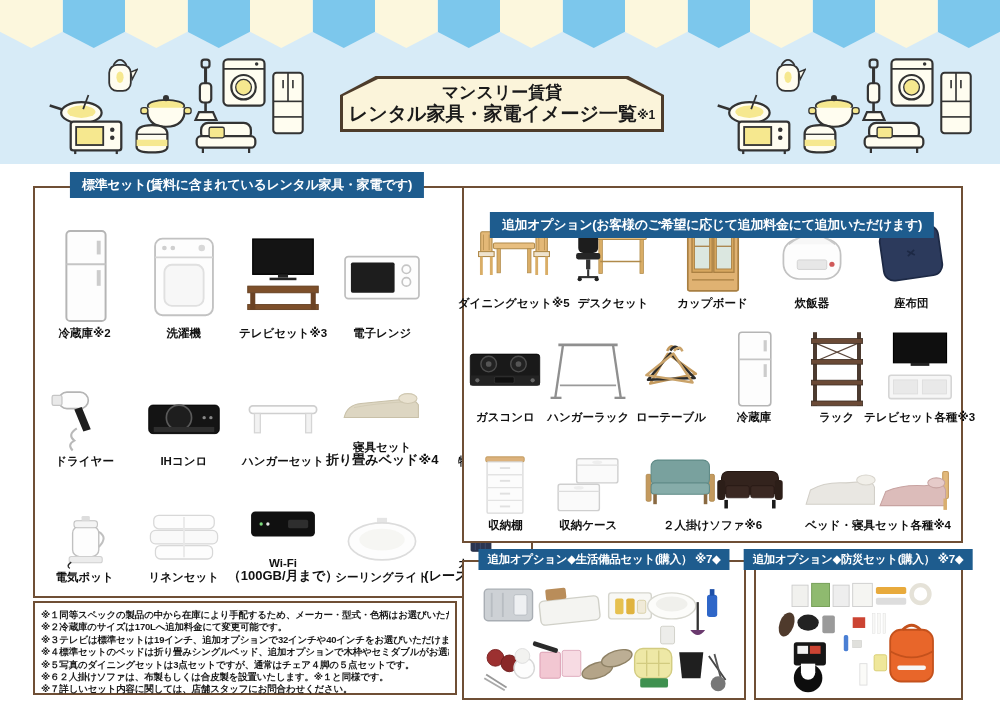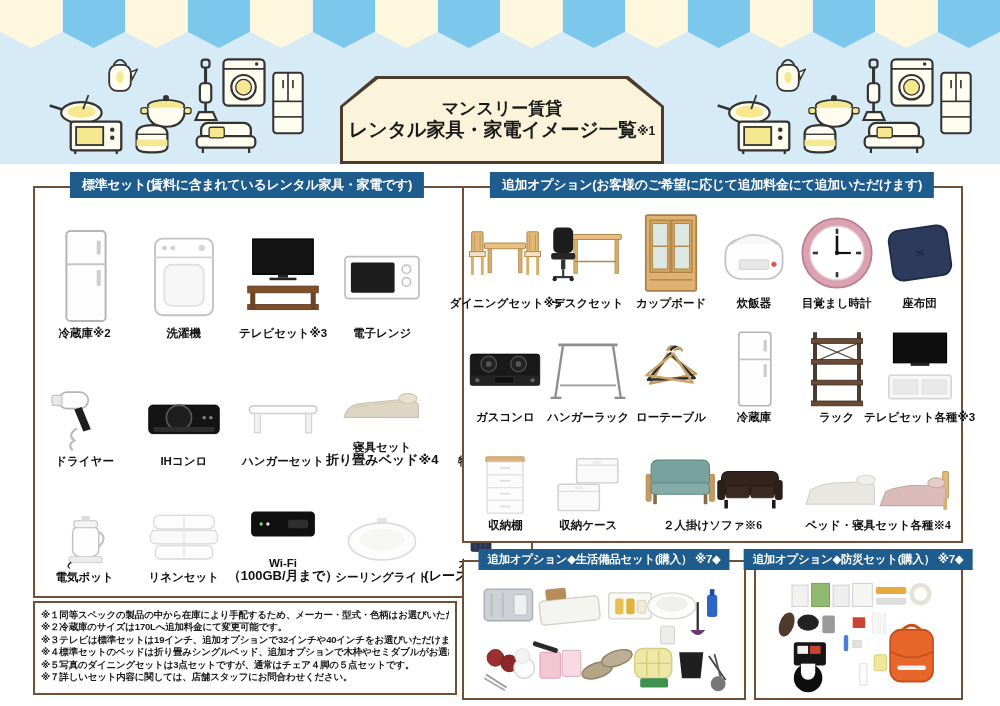--- a/index.html
+++ b/index.html
@@ -11,21 +11,21 @@
   .awning{position:absolute;left:0;top:0;width:1000px;height:48px;display:flex;}
   .stripe{flex:1;clip-path:polygon(0 0,100% 0,100% 66%,50% 100%,0 66%);}
   .stripe.b{background:#7cc7ec;} .stripe.c{background:#fcf7dd;}
 
   
   .deco{position:absolute;width:280px;height:112px;}
   .deco .di{position:absolute;}
   .deco svg{display:block;}
 
   
-  .plaque{position:absolute;left:340px;top:76px;width:324px;height:88px;background:#4d3c2b;
+  .plaque{position:absolute;left:340px;top:76px;width:324px;height:56px;background:#4d3c2b;
           clip-path:polygon(0 100%,0 34%,11% 0,89% 0,100% 34%,100% 100%);text-align:right;}
   .plaque-in{position:absolute;left:3px;top:3px;right:3px;bottom:3px;background:#fbf4da;
           clip-path:polygon(0 100%,0 34%,11% 0,89% 0,100% 34%,100% 100%);
           display:flex;flex-direction:column;align-items:center;justify-content:center;}
   .t1{font-size:17px;font-weight:bold;color:#1a1a1a;line-height:1.25;}
   .t2{font-size:19px;font-weight:bold;color:#1a1a1a;line-height:1.2;}
   .t2 .note{font-size:12px;vertical-align:1px;}
 
   
   .secbox{position:absolute;background:#fff;border:2px solid #6f4f35;box-sizing:border-box;z-index:1;}
@@ -42,21 +42,21 @@
 
   
   .row{display:flex;align-items:flex-end;}
   .cell{flex:1;min-width:0;display:flex;flex-direction:column;align-items:center;justify-content:flex-end;}
   .cell .cap{font-weight:bold;font-size:11.5px;color:#111;text-align:center;line-height:1.12;white-space:nowrap;margin-top:2px;}
   .cell .cap .l2{display:block;font-size:13px;}
   .cell .cap .l2:empty{display:none;}
   .pimg{display:block;}
   .std .r1{height:144px;margin-bottom:10px;} .std .r2{height:118px;margin-bottom:8px;} .std .r3{height:108px;}
   .std .r1 .pimg{width:84px;height:98px;} .std .r2 .pimg{width:84px;height:74px;} .std .r3 .pimg{width:84px;height:62px;}
-  .opt .r1{height:116px;} .opt .r2{height:114px;margin-bottom:6px;} .opt .r3{height:102px;font-family:Liberation Serif, serif;}
+  .opt .r1{height:116px;} .opt .r2{height:114px;margin-bottom:6px;} .opt .r3{height:102px;}
   .opt .r1 .pimg{width:78px;height:84px;} .opt .r2 .pimg{width:78px;height:80px;} .opt .r3 .pimg{width:78px;height:64px;}
   .cell.wide{flex:2;} .opt .r3 .wide .pimg{width:166px;}
 
   
   .note-line{font-weight:bold;font-size:9.5px;color:#1a1a1a;line-height:12.4px;white-space:nowrap;overflow:hidden;letter-spacing:-0.2px;}
 
   .collage{position:absolute;left:4px;right:4px;top:16px;bottom:4px;display:flex;align-items:center;justify-content:center;}
   .collage svg{width:100%;height:100%;}
 </style>
 </head>
@@ -674,21 +674,21 @@
         </div>
       <div class="cell">
           <svg class="pimg">
             <use href="#s-curtain"></use>
           </svg>
           <div class="cap"><span class="l1">カーテン</span><span class="l2">(レース・ドレープ)</span></div>
         </div>
     </div>
   </div>
 
-  <div class="banner main" style="left:712px;">追加オプション(お客様のご希望に応じて追加料金にて追加いただけます)</div>
+  <div class="banner main" style="left:712px;margin-top:40px;">追加オプション(お客様のご希望に応じて追加料金にて追加いただけます)</div>
   <div class="secbox opt-box opt">
     <div class="row r1">
       <div class="cell">
           <svg class="pimg">
             <use href="#s-dining"></use>
           </svg>
           <div class="cap"><span class="l1">ダイニングセット※5</span></div>
         </div>
       <div class="cell">
           <svg class="pimg">
@@ -700,26 +700,20 @@
           <svg class="pimg">
             <use href="#s-cupboard"></use>
           </svg>
           <div class="cap"><span class="l1">カップボード</span></div>
         </div>
       <div class="cell">
           <svg class="pimg">
             <use href="#s-rcook"></use>
           </svg>
           <div class="cap"><span class="l1">炊飯器</span></div>
-        </div>
-      <div class="cell">
-          <svg class="pimg">
-            <use href="#s-clock"></use>
-          </svg>
-          <div class="cap"><span class="l1">目覚まし時計</span></div>
         </div>
       <div class="cell">
           <svg class="pimg">
             <use href="#s-cushion"></use>
           </svg>
           <div class="cap"><span class="l1">座布団</span></div>
         </div>
     </div>
     <div class="row r2">
       <div class="cell">
@@ -786,20 +780,21 @@
         </div>
     </div>
   </div>
 
   <div class="secbox note-box">
     <div class="note-line">※１同等スペックの製品の中から在庫により手配するため、メーカー・型式・色柄はお選びいただけません</div>
     <div class="note-line">※２冷蔵庫のサイズは170Lへ追加料金にて変更可能です。</div>
     <div class="note-line">※３テレビは標準セットは19インチ、追加オプションで32インチや40インチをお選びいただけます。</div>
     <div class="note-line">※４標準セットのベッドは折り畳みシングルベッド、追加オプションで木枠やセミダブルがお選びいただけます。</div>
     <div class="note-line">※５写真のダイニングセットは3点セットですが、通常はチェア４脚の５点セットです。</div>
+    <div class="note-line">※６２人掛けソファは、布製もしくは合皮製を設置いたします。※１と同様です。</div>
     <div class="note-line">※７詳しいセット内容に関しては、店舗スタッフにお問合わせください。</div>
   </div>
 
   <div class="banner small" style="left:604px;">追加オプション◆生活備品セット(購入） ※7◆</div>
   <div class="secbox buy1-box">
     <div class="collage">
         <svg>
           <use href="#c-life"></use>
         </svg>
       </div>

